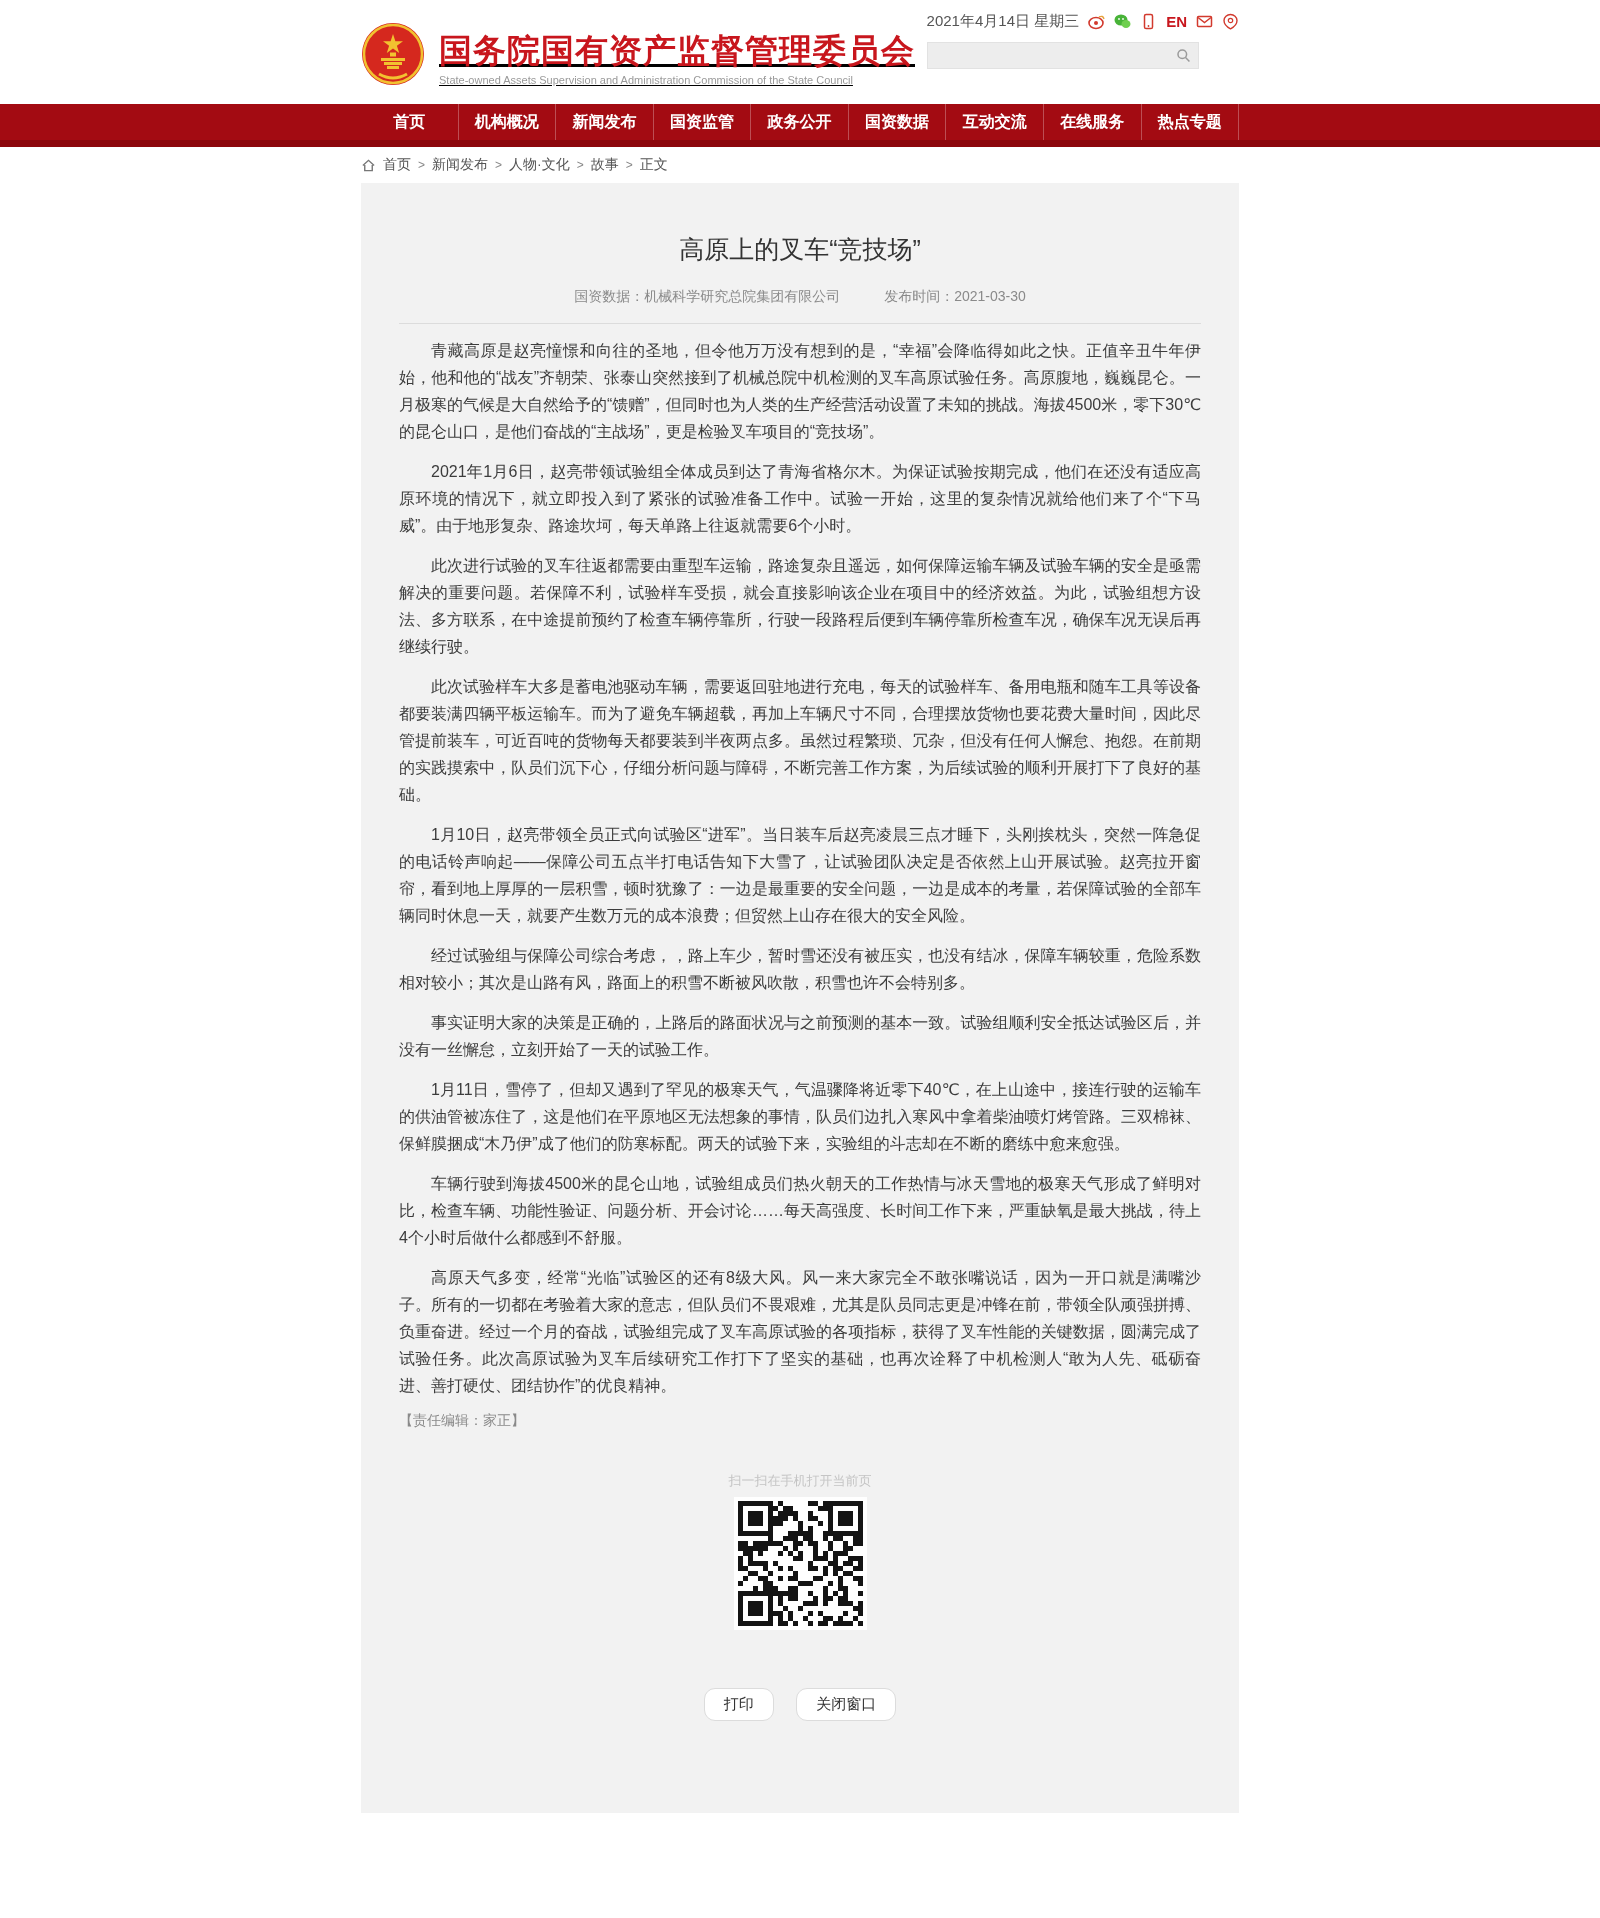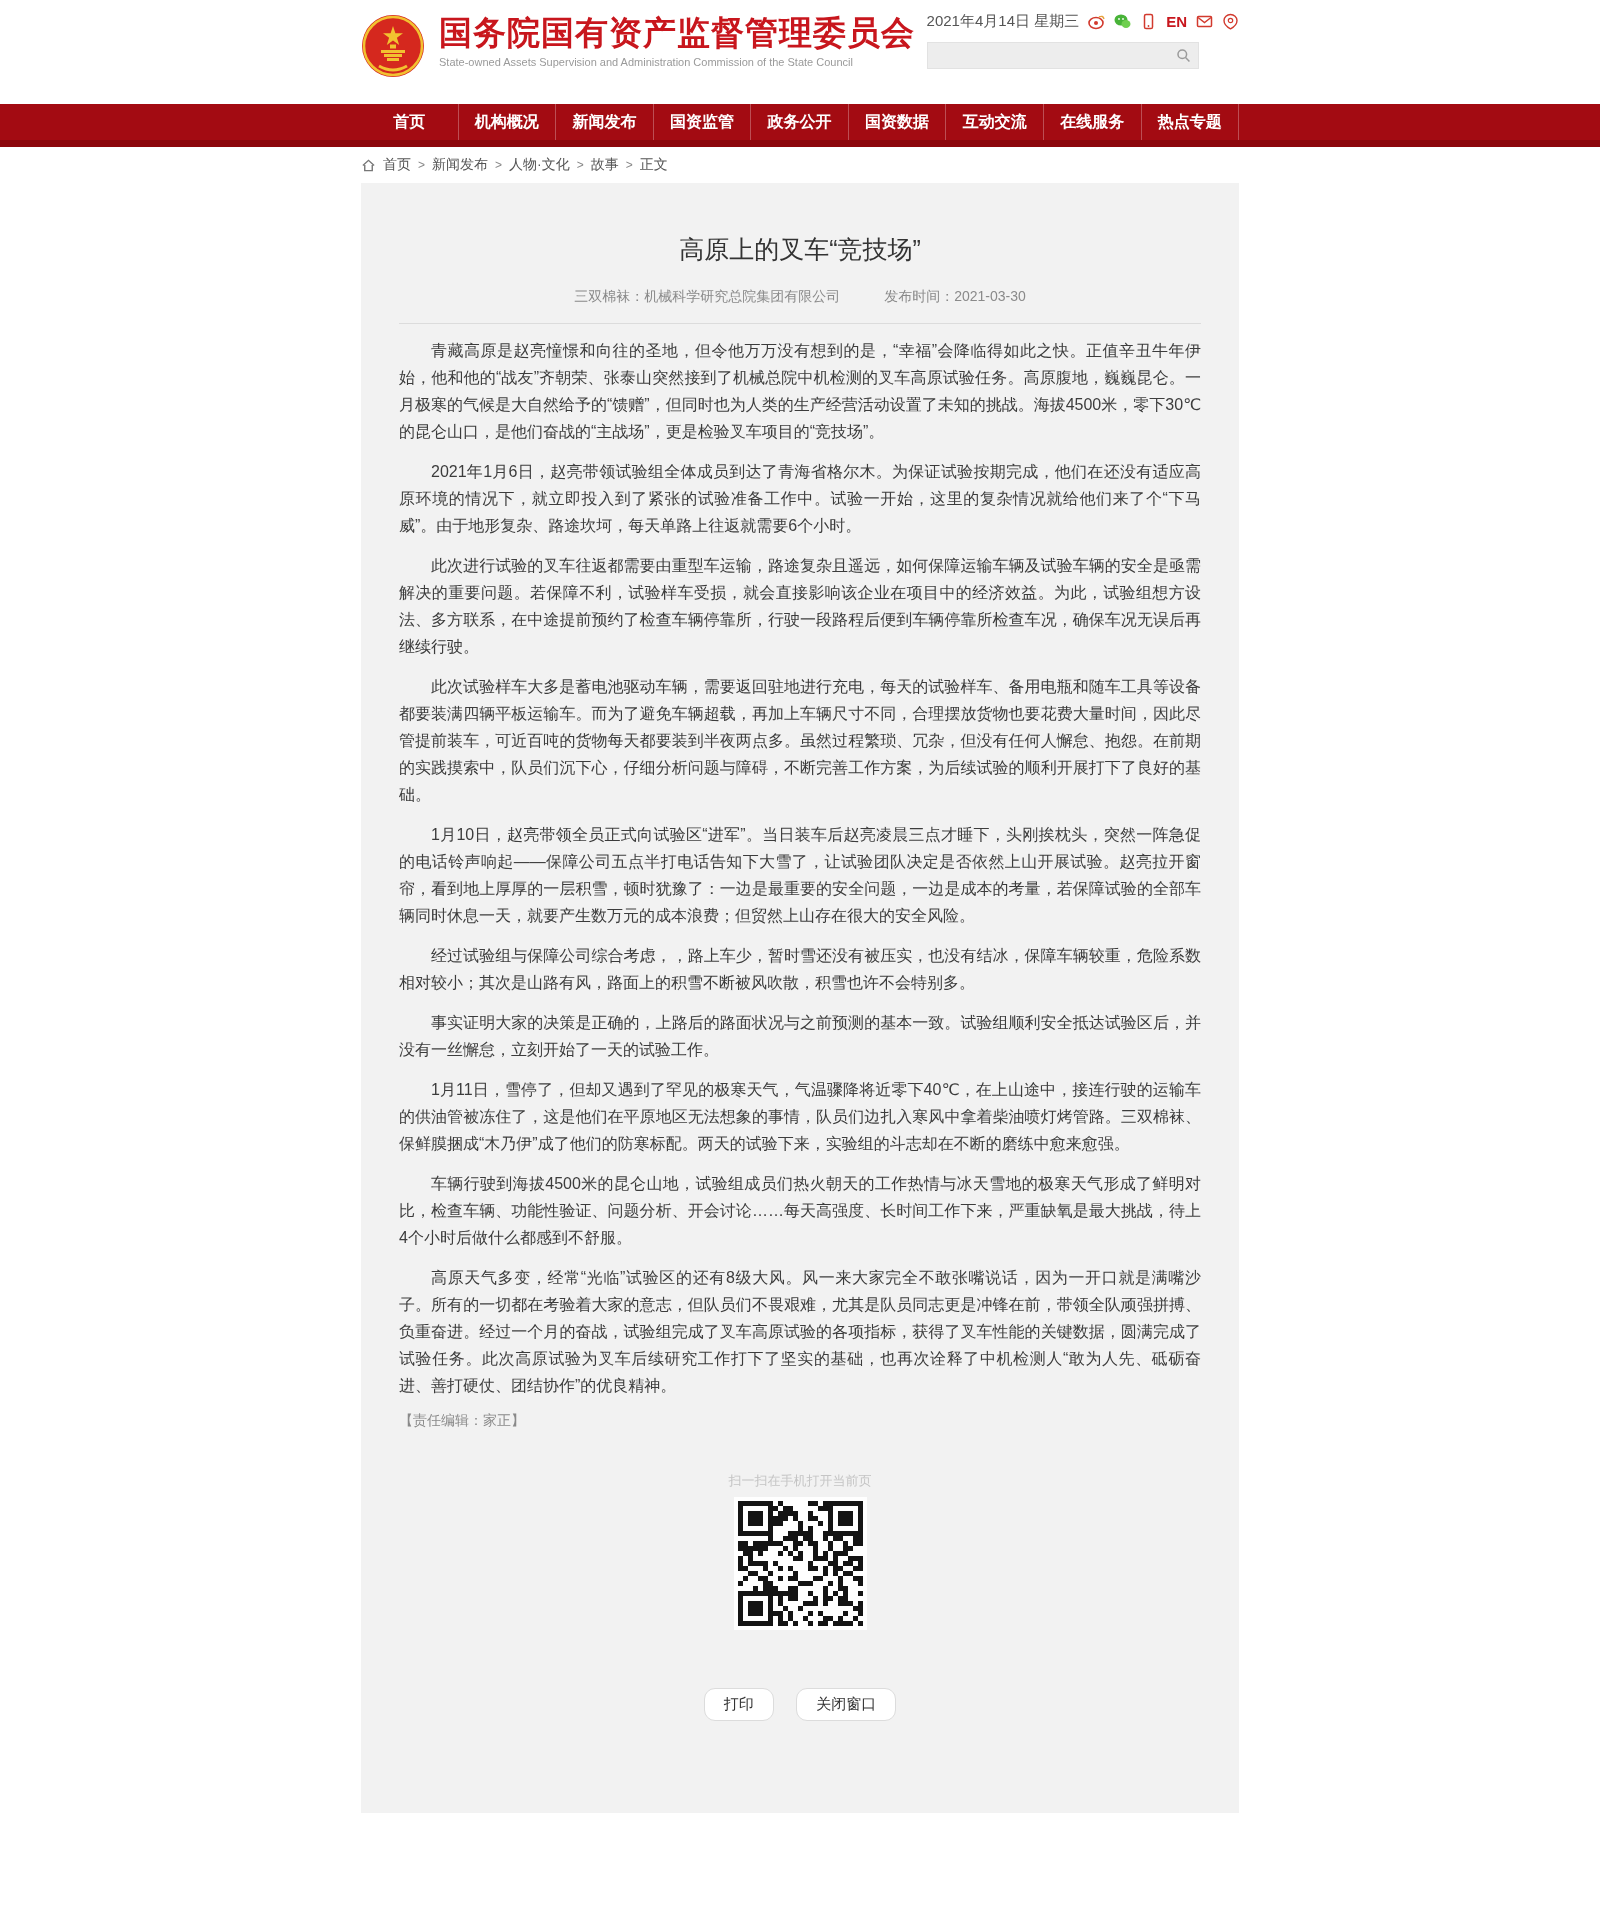--- a/index.html
+++ b/index.html
@@ -2,21 +2,21 @@
 <html><head>
 <meta charset="utf-8">
 <style>
   * { box-sizing: border-box; margin: 0; padding: 0; }
   html,body { background:#ffffff; }
   body { width:1600px; margin:0 auto; font-family:"Liberation Sans","DejaVu Sans",sans-serif; }
   .wrapper { width:878px; margin:0 auto; position:relative; }
 
   
   .header { height:104px; background:#fff; }
-  .logo-block { position:absolute; left:0; top:14px; display:flex; align-items:flex-start; }
+  .logo-block { position:absolute; left:0; top:22px; display:flex; align-items:flex-end;text-decoration:underline; }
   .emblem { width:64px; height:64px; flex:0 0 64px; }
   .org-text { margin-left:14px; }
   .org-cn { font-size:33px; font-weight:bold; color:#c8161d; letter-spacing:1px; line-height:1.15; }
   .org-en { font-size:11px; color:#9a9a9a; margin-top:4px; }
   .header-right { position:absolute; right:0; top:12px; text-align:right; }
   .date-row { display:flex; align-items:center; justify-content:flex-end; gap:9px; font-size:15px; color:#555; }
   .mini-icon { width:17px; height:17px; display:inline-block; }
   .lang-en { color:#c8161d; font-weight:bold; font-size:15px; }
   .search-box { margin-top:11px; width:272px; height:27px; background:#ededed; border:1px solid #e2e2e2; display:flex; align-items:center; }
   .search-box input { flex:1; border:0; background:transparent; outline:none; padding:0 8px; font-size:13px; color:#333; }
@@ -166,21 +166,21 @@
         <span class="crumb-sep">&gt;</span>
         <a class="crumb">正文</a>
       </span>
   </div>
 </div>
 
 <div class="wrapper">
   <div class="panel">
     <h1 class="article-title">高原上的叉车“竞技场”</h1>
     <div class="meta">
-      <span>三双棉袜：</span><span>机械科学研究总院集团有限公司</span><span class="meta-gap"></span><span>发布时间：</span><span>2021-03-30</span>
+      <span>国资数据：</span><span>机械科学研究总院集团有限公司</span><span class="meta-gap"></span><span>发布时间：</span><span>2021-03-30</span>
     </div>
     <div class="divider"></div>
 
     <div class="article" id="article-body">
         <p>青藏高原是赵亮憧憬和向往的圣地，但令他万万没有想到的是，“幸福”会降临得如此之快。正值辛丑牛年伊始，他和他的“战友”齐朝荣、张泰山突然接到了机械总院中机检测的叉车高原试验任务。高原腹地，巍巍昆仑。一月极寒的气候是大自然给予的“馈赠”，但同时也为人类的生产经营活动设置了未知的挑战。海拔4500米，零下30℃的昆仑山口，是他们奋战的“主战场”，更是检验叉车项目的“竞技场”。</p>
         <p>2021年1月6日，赵亮带领试验组全体成员到达了青海省格尔木。为保证试验按期完成，他们在还没有适应高原环境的情况下，就立即投入到了紧张的试验准备工作中。试验一开始，这里的复杂情况就给他们来了个“下马威”。由于地形复杂、路途坎坷，每天单路上往返就需要6个小时。</p>
         <p>此次进行试验的叉车往返都需要由重型车运输，路途复杂且遥远，如何保障运输车辆及试验车辆的安全是亟需解决的重要问题。若保障不利，试验样车受损，就会直接影响该企业在项目中的经济效益。为此，试验组想方设法、多方联系，在中途提前预约了检查车辆停靠所，行驶一段路程后便到车辆停靠所检查车况，确保车况无误后再继续行驶。</p>
         <p>此次试验样车大多是蓄电池驱动车辆，需要返回驻地进行充电，每天的试验样车、备用电瓶和随车工具等设备都要装满四辆平板运输车。而为了避免车辆超载，再加上车辆尺寸不同，合理摆放货物也要花费大量时间，因此尽管提前装车，可近百吨的货物每天都要装到半夜两点多。虽然过程繁琐、冗杂，但没有任何人懈怠、抱怨。在前期的实践摸索中，队员们沉下心，仔细分析问题与障碍，不断完善工作方案，为后续试验的顺利开展打下了良好的基础。</p>
         <p>1月10日，赵亮带领全员正式向试验区“进军”。当日装车后赵亮凌晨三点才睡下，头刚挨枕头，突然一阵急促的电话铃声响起——保障公司五点半打电话告知下大雪了，让试验团队决定是否依然上山开展试验。赵亮拉开窗帘，看到地上厚厚的一层积雪，顿时犹豫了：一边是最重要的安全问题，一边是成本的考量，若保障试验的全部车辆同时休息一天，就要产生数万元的成本浪费；但贸然上山存在很大的安全风险。</p>
         <p>经过试验组与保障公司综合考虑，，路上车少，暂时雪还没有被压实，也没有结冰，保障车辆较重，危险系数相对较小；其次是山路有风，路面上的积雪不断被风吹散，积雪也许不会特别多。</p>

